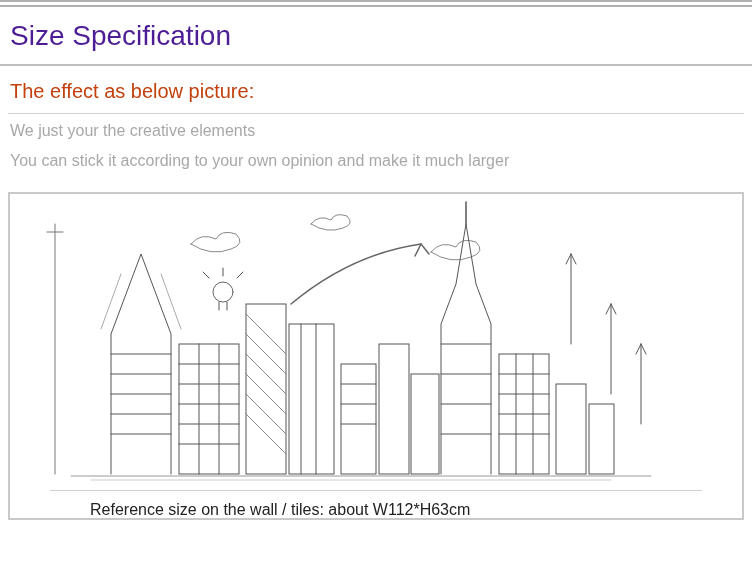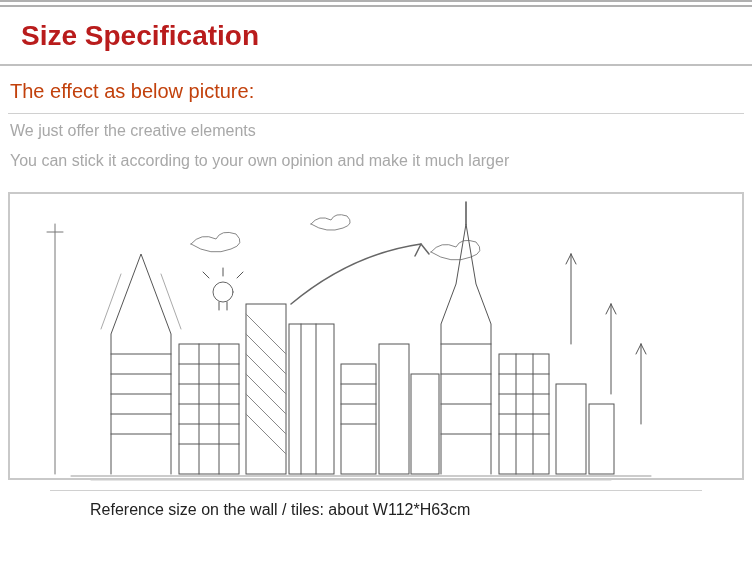--- a/index.html
+++ b/index.html
@@ -18,23 +18,23 @@
       width: 100%;
       margin-bottom: 3px;
     }
     .double-rule .line {
       height: 2px;
       background: #b0b0b0;
       margin-bottom: 3px;
     }
     .section-title {
       font-size: 28px;
-      color: #b91c1c;
-      padding: 10px 10px 12px 21px;
-      font-weight: bold;
+      color: #4c1d95;
+      padding: 10px 10px 12px 10px;
+      font-weight: normal;
     }
     .section-body {
       padding: 0 8px;
     }
     .subheading {
       font-size: 20px;
       color: #c2410c;
       padding: 10px 0 10px 2px;
       font-weight: normal;
     }
@@ -50,21 +50,21 @@
     .note {
       font-size: 16px;
       color: #a8a8a8;
       padding: 8px 0 4px 2px;
     }
     .illustration-box {
       border: 2px solid #c9c9c9;
       margin: 18px 0 0 0;
       padding: 0;
       position: relative;
-      height: 288px;
+      height: 328px;
     }
     .city-svg {
       display: block;
       width: 100%;
       height: 296px;
     }
     .reference-caption {
       font-size: 16px;
       color: #222;
       text-align: left;
@@ -88,21 +88,21 @@
 <h1 class="section-title">Size Specification</h1>
 
 <div class="rule"></div>
 
 <div class="section-body">
 
   <h2 class="subheading">The effect as below picture:</h2>
 
   <div class="rule-thin"></div>
 
-  <p class="note">We just offer the creative elements</p>
+  <p class="note">We just your the creative elements</p>
   <p class="note">You can stick it according to your own opinion and make it much larger</p>
 
   <div class="illustration-box">
     <svg class="city-svg" viewBox="0 0 730 296">
       <g stroke="#555" stroke-width="1" fill="none" stroke-linecap="round">
 
         <line x1="44" y1="30" x2="44" y2="280" stroke="#777"></line>
         <line x1="36" y1="38" x2="52" y2="38" stroke="#777"></line>
 
         <path d="M180 50 q10 -12 25 -5 q5 -10 20 -5 q10 10 -5 15 q-20 8 -40 -5 Z" stroke="#888"></path>

